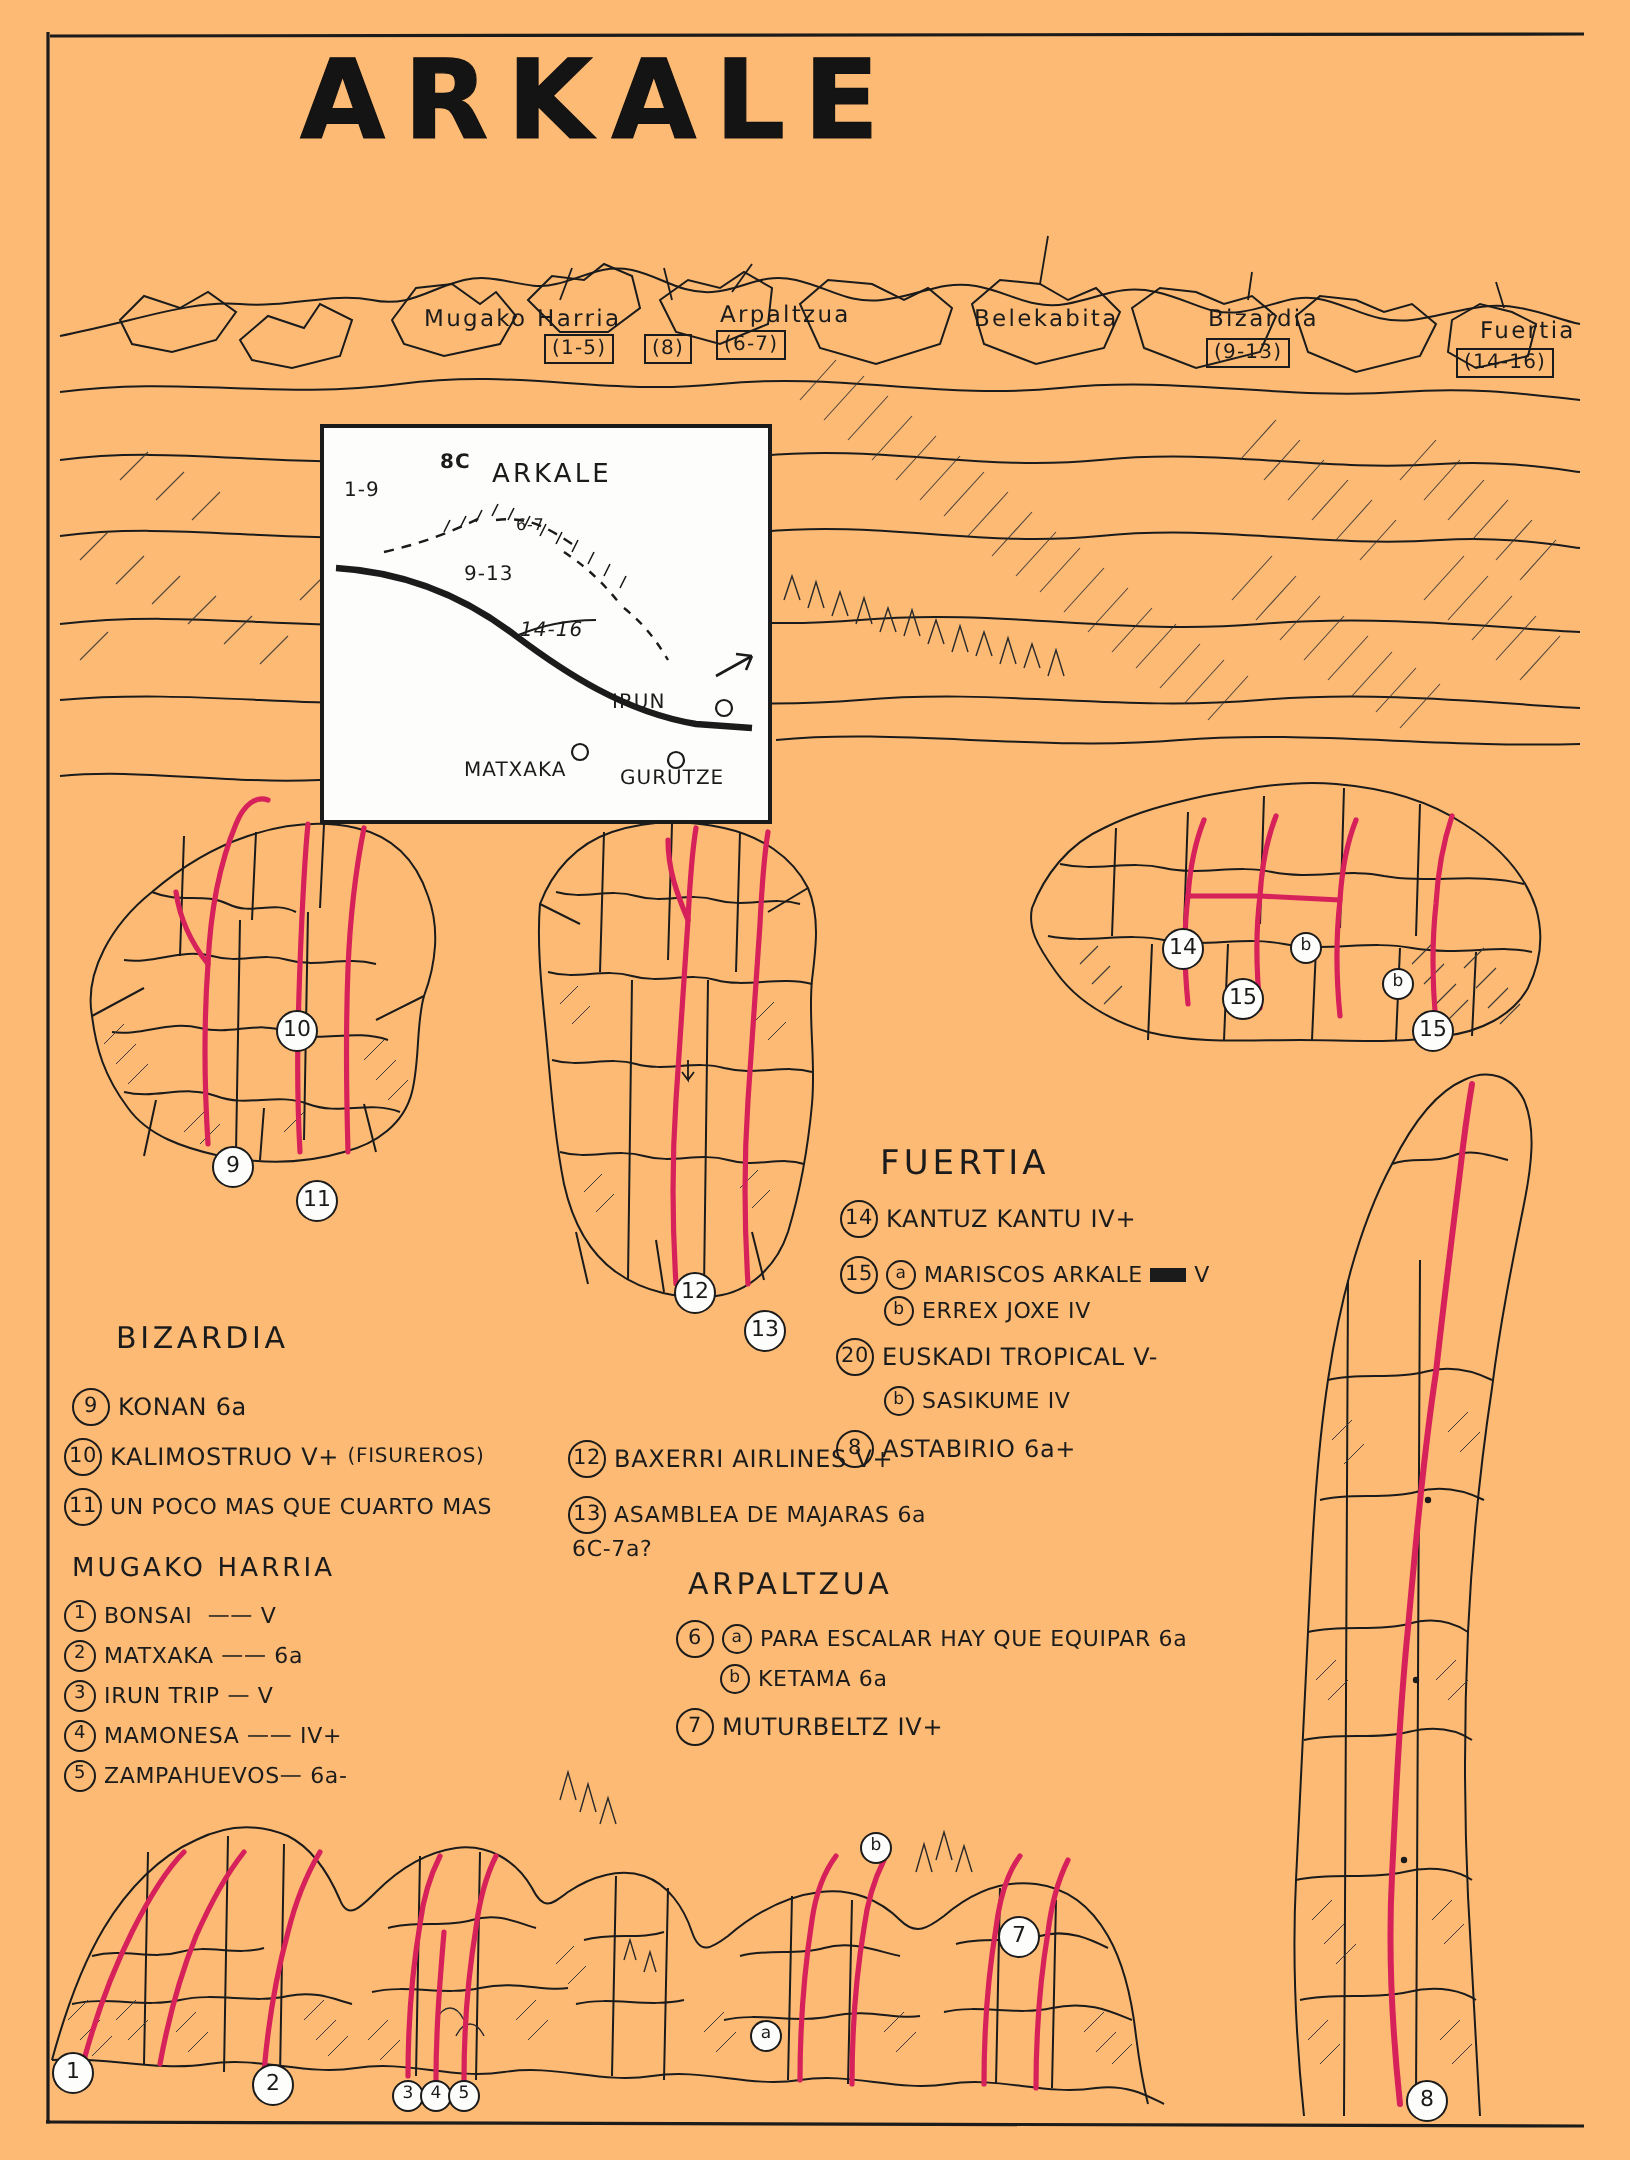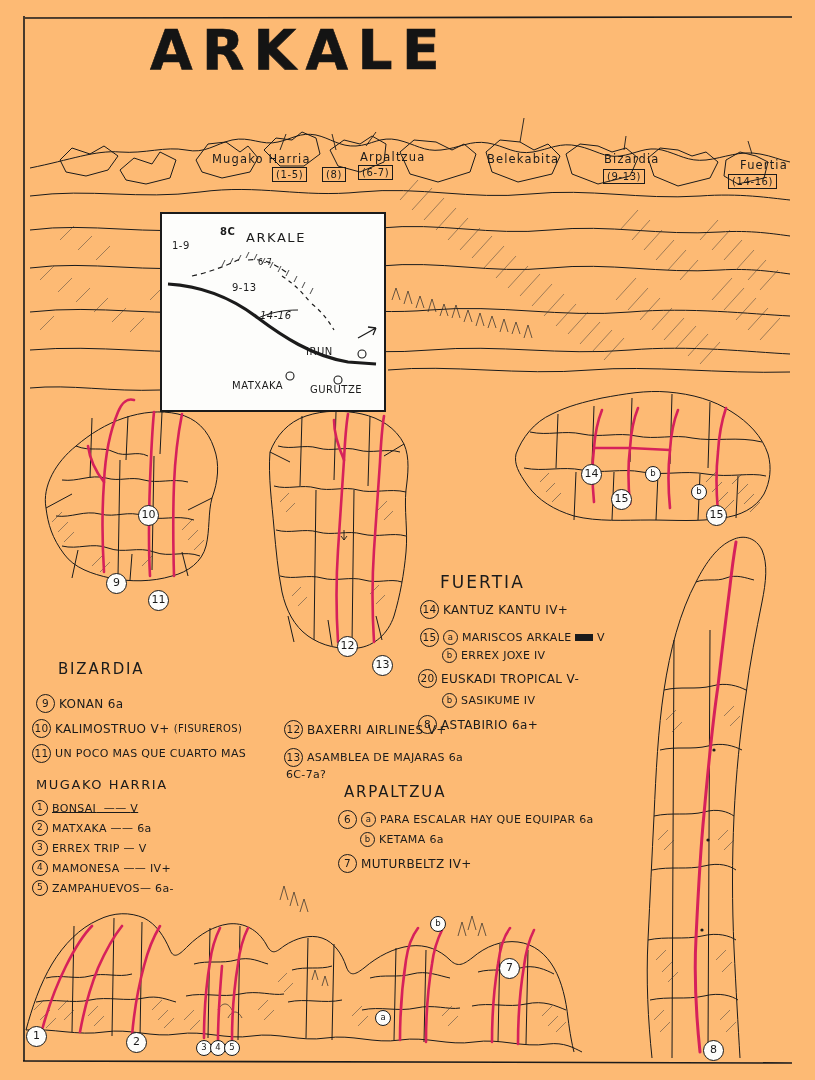--- a/index.html
+++ b/index.html
@@ -449,28 +449,28 @@
   </div>
   <div class="ink route" style="left:32px; top:671px;">
     <span class="num-circle">10</span><span class="rtext">KALIMOSTRUO</span>&nbsp;<span class="rtext">V+</span>&nbsp;<span class="rtext small">(FISUREROS)</span>
   </div>
   <div class="ink route" style="left:32px; top:696px; font-size:11px;">
     <span class="num-circle">11</span><span class="rtext">UN POCO MAS QUE CUARTO MAS</span>
   </div>
 
   <div class="ink heading" style="left:36px; top:729px; font-size:13px;">MUGAKO HARRIA</div>
 
-  <div class="ink route" style="left:32px; top:752px; font-size:11px;text-decoration:underline;">
+  <div class="ink route" style="left:32px; top:752px; font-size:11px;">
     <span class="num-circle sm">1</span><span class="rtext">BONSAI</span>&nbsp;&nbsp;——&nbsp;<span class="rtext">V</span>
   </div>
   <div class="ink route" style="left:32px; top:772px; font-size:11px;">
     <span class="num-circle sm">2</span><span class="rtext">MATXAKA</span>&nbsp;——&nbsp;<span class="rtext">6a</span>
   </div>
   <div class="ink route" style="left:32px; top:792px; font-size:11px;">
-    <span class="num-circle sm">3</span><span class="rtext">ERREX TRIP</span>&nbsp;—&nbsp;<span class="rtext">V</span>
+    <span class="num-circle sm">3</span><span class="rtext">IRUN TRIP</span>&nbsp;—&nbsp;<span class="rtext">V</span>
   </div>
   <div class="ink route" style="left:32px; top:812px; font-size:11px;">
     <span class="num-circle sm">4</span><span class="rtext">MAMONESA</span>&nbsp;——&nbsp;<span class="rtext">IV+</span>
   </div>
   <div class="ink route" style="left:32px; top:832px; font-size:11px;">
     <span class="num-circle sm">5</span><span class="rtext">ZAMPAHUEVOS</span>—&nbsp;<span class="rtext">6a-</span>
   </div>
 
   <div class="ink heading" style="left:440px; top:524px; font-size:17px;">FUERTIA</div>
 

